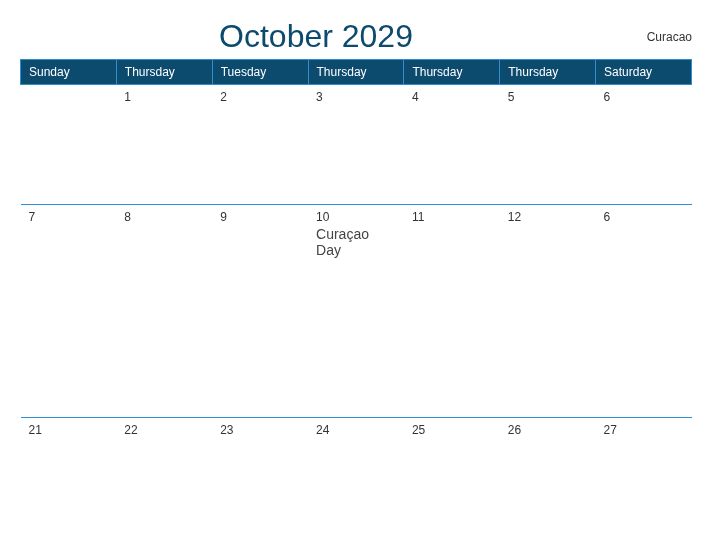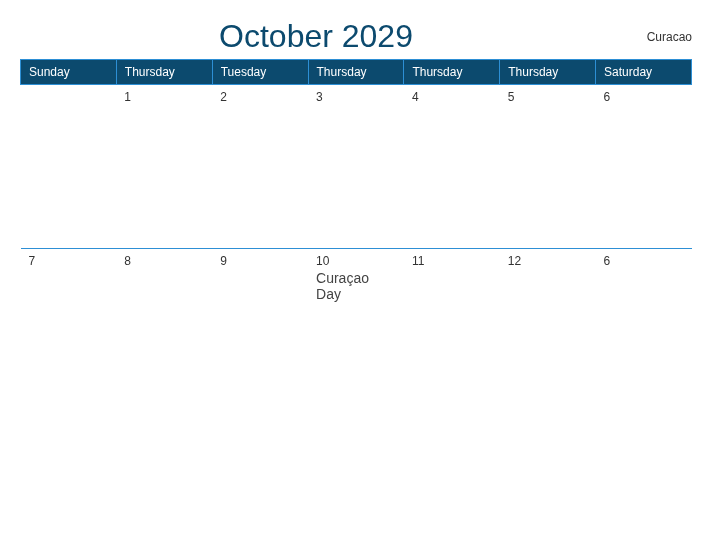--- a/index.html
+++ b/index.html
@@ -172,14 +172,37 @@
         <td>
           <span class="day-number">11</span>
         </td>
         <td>
           <span class="day-number">12</span>
         </td>
         <td>
           <span class="day-number">6</span>
         </td>
       </tr>
+      <tr>
+        <td>
+          <span class="day-number">21</span>
+        </td>
+        <td>
+          <span class="day-number">22</span>
+        </td>
+        <td>
+          <span class="day-number">23</span>
+        </td>
+        <td>
+          <span class="day-number">24</span>
+        </td>
+        <td>
+          <span class="day-number">25</span>
+        </td>
+        <td>
+          <span class="day-number">26</span>
+        </td>
+        <td>
+          <span class="day-number">27</span>
+        </td>
+      </tr>
     </tbody>
 </table>
 
 </body></html>

